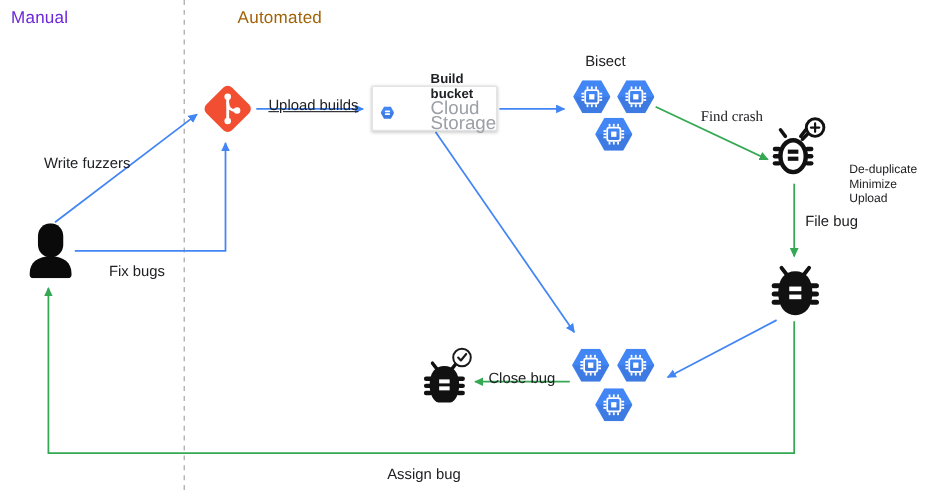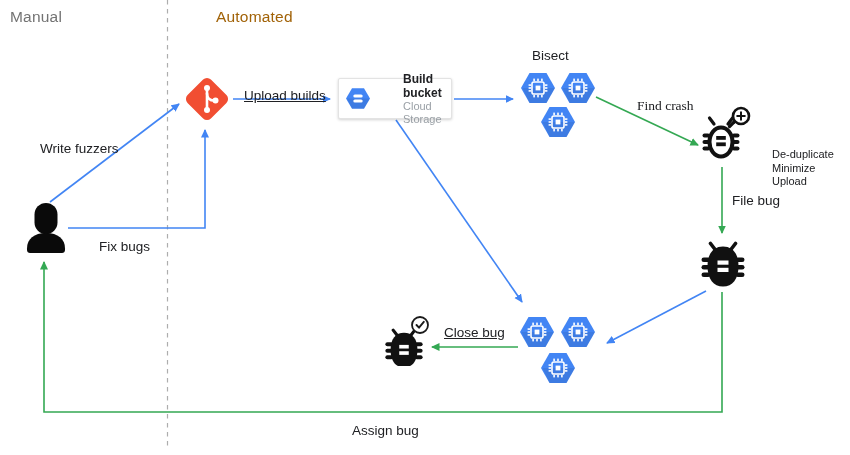--- a/index.html
+++ b/index.html
@@ -7,41 +7,41 @@
     position:relative;width:850px;height:455px;background:#ffffff;
     font-family:"Liberation Sans", sans-serif;overflow:hidden;
   }
   .lines{position:absolute;left:0;top:0;}
   .icon{position:absolute;}
   .lbl{
     position:absolute;font-size:13.5px;color:#202124;white-space:nowrap;
     line-height:16px;
   }
   .section-lbl{font-size:15.5px;letter-spacing:.2px;}
-  .lbl-manual{left:10px;top:9px;color:#737373;}
+  .lbl-manual{left:10px;top:9px;color:#6d28d9;}
   .lbl-automated{left:216px;top:9px;color:#a16207;}
   .lbl-write-fuzzers{left:40px;top:109px;margin-top:32px;}
   .lbl-fix-bugs{left:99px;top:239px;}
   .lbl-upload-builds{left:244px;top:88px;text-decoration:underline;}
   .lbl-fuzzing{left:532px;top:48px;}
   .lbl-find-crash{left:637px;top:98px;font-family:Liberation Serif, serif;}
   .lbl-triage{left:772px;top:122px;font-size:11px;line-height:13.5px;margin-top:26px;}
   .lbl-file-bug{left:732px;top:193px;}
   .lbl-test-if-fixed{left:533px;top:275px;}
-  .lbl-close-bug{left:444px;top:325px;text-decoration:underline;}
+  .lbl-close-bug{left:444px;top:336px;}
   .lbl-assign-bug{left:352px;top:423px;}
   .card{
     position:absolute;left:338px;top:78px;width:114px;height:41px;
     background:#fff;border:1px solid #e3e3e3;border-radius:2px;
     box-shadow:0 1px 3px rgba(0,0,0,0.18);
-    display:flex;align-items:center;box-sizing:border-box;gap:24px;
+    display:flex;align-items:flex-end;box-sizing:border-box;gap:24px;
   }
   .card .txt{margin-left:9px;}
   .card .title{font-size:12px;font-weight:700;color:#202124;line-height:14px;}
-  .card .subtitle{font-size:11px;color:#9AA0A6;line-height:13px;}
+  .card .subtitle{font-size:17px;color:#9AA0A6;line-height:13px;}
 </style>
 </head>
 <body>
 
 <div class="canvas">
 
   <svg width="0" height="0" style="position:absolute">
     <defs>
       <symbol id="hex-chip" viewBox="0 0 34 30">
         <polygon points="0,15 8.5,0 25.5,0 34,15 25.5,30 8.5,30" fill="#4285F4"></polygon>

